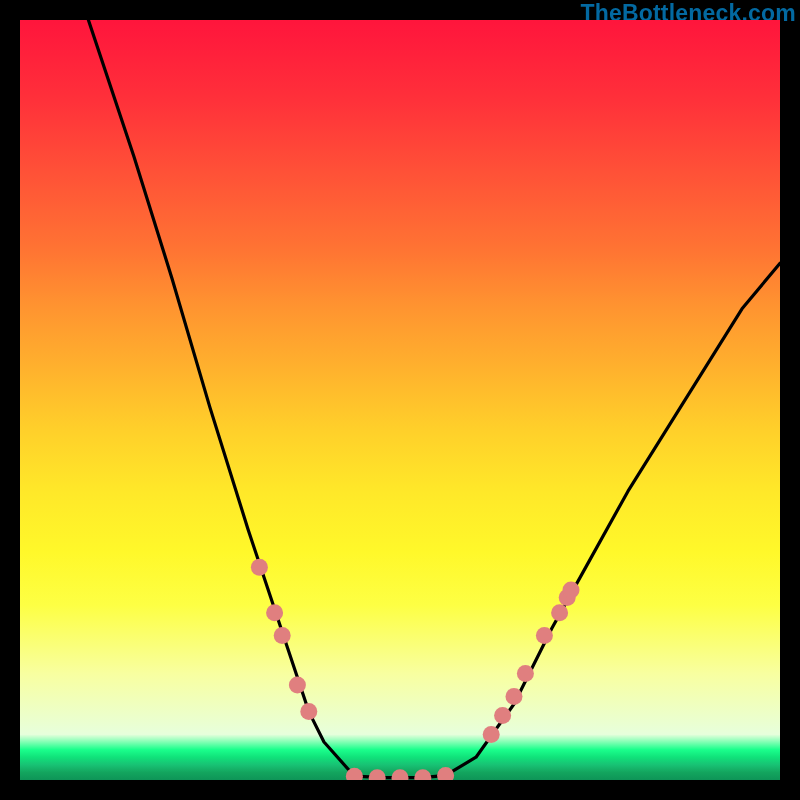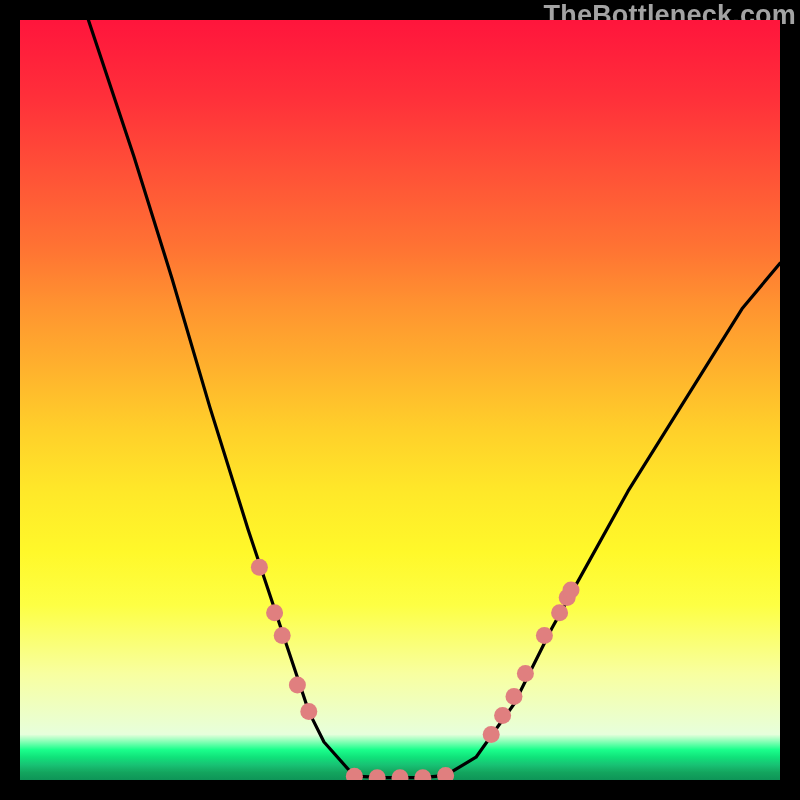--- a/index.html
+++ b/index.html
@@ -49,23 +49,23 @@
     top: 0;
     width: 760px;
     height: 760px;
     pointer-events: none;
   }
   .watermark {
     position: absolute;
     top: 0;
     right: 4px;
     font-family: Arial, Helvetica, sans-serif;
-    font-size: 27px;
+    font-size: 23px;
     font-weight: 700;
-    color: #a3a3a3;
+    color: #0369a1;
     letter-spacing: 0.2px;
     user-select: none;
   }
 </style>
 </head>
 <body>
 
 <div class="stage">
   <div class="watermark">TheBottleneck.com</div>
 

